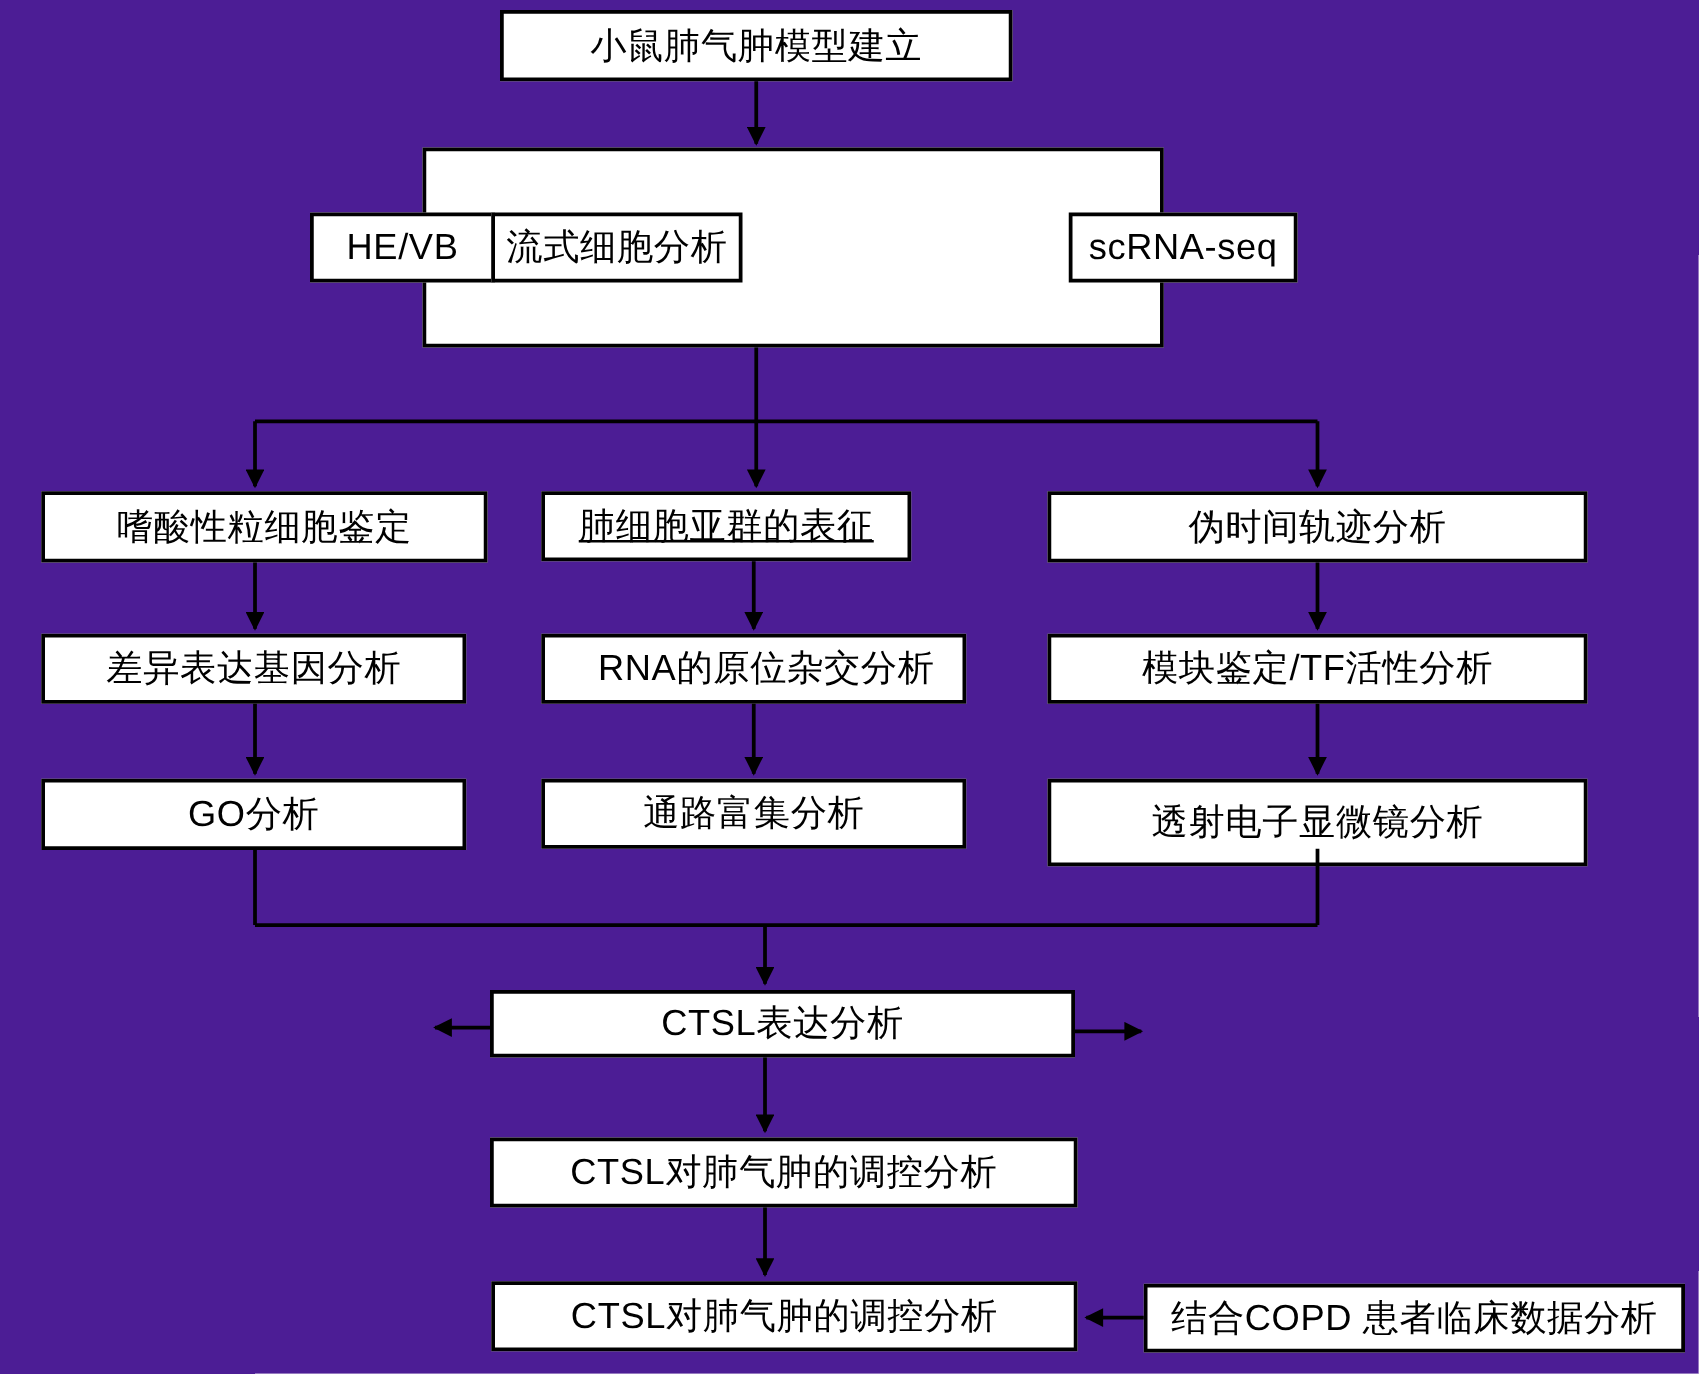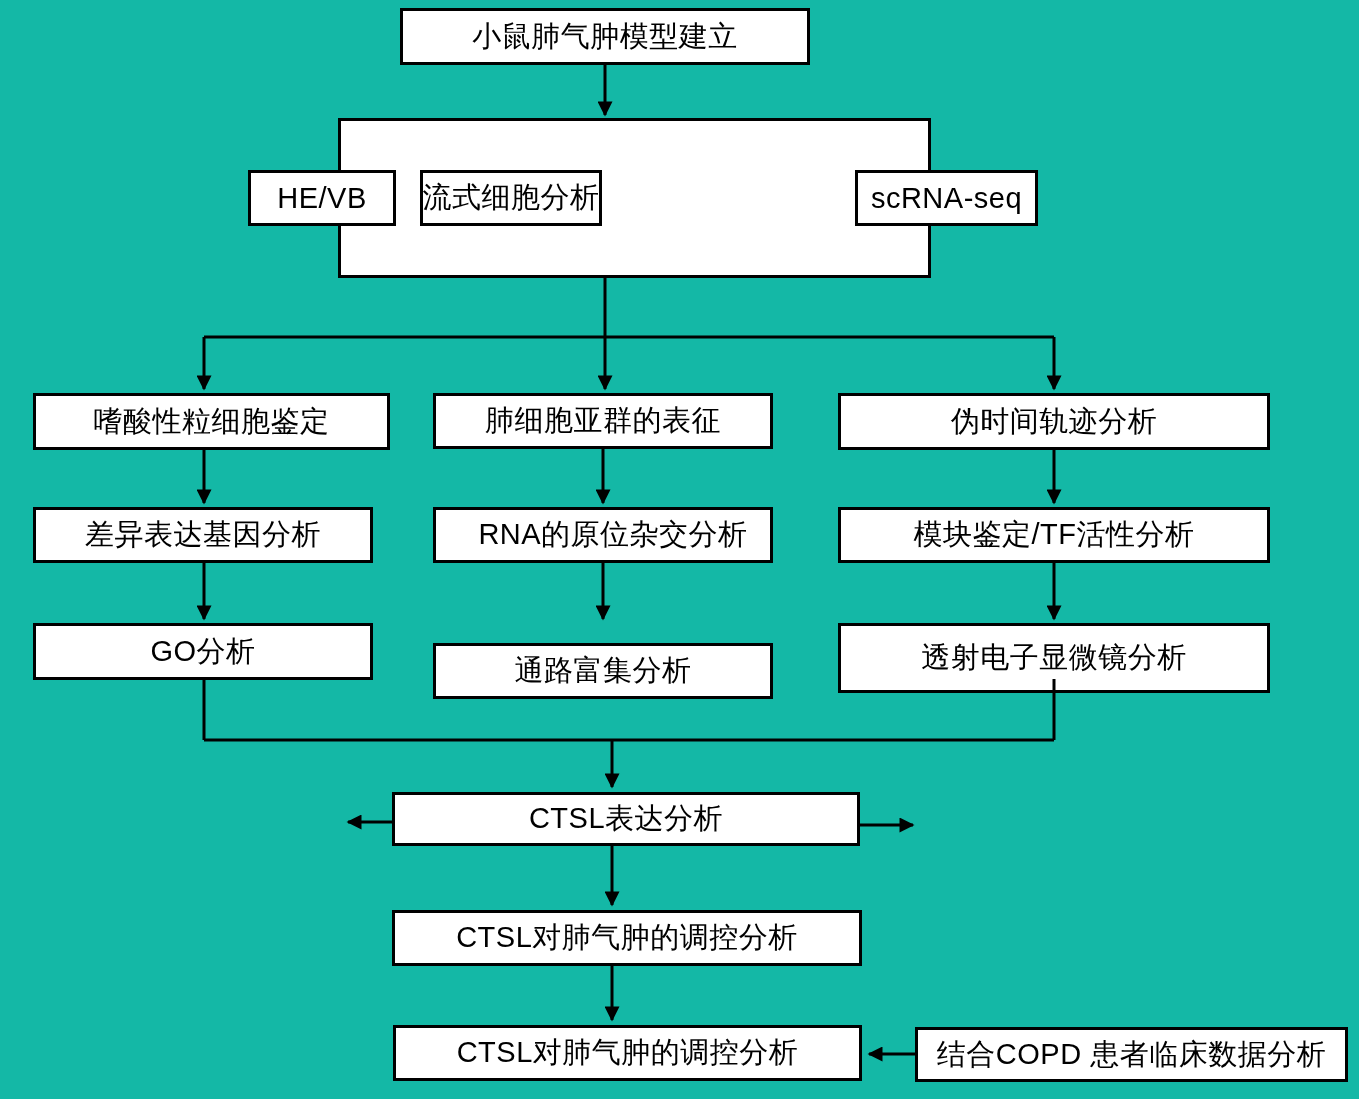--- a/index.html
+++ b/index.html
@@ -1,17 +1,17 @@
 <!DOCTYPE html>
 <html><head>
 <meta charset="utf-8">
 <style>
   html,body{margin:0;padding:0;background:#ffffff;}
   #stage{
-    position:relative;width:1359px;height:1099px;background:#14b8a6;overflow:hidden;
+    position:relative;width:1359px;height:1099px;background:#4c1d95;overflow:hidden;
     font-family:"Liberation Sans","DejaVu Sans",sans-serif;
   }
   .node{
     position:absolute;background:#ffffff;border:3px solid #000000;box-sizing:border-box;
     display:flex;align-items:center;justify-content:center;
     font-size:29px;color:#000000;white-space:nowrap;z-index:2;letter-spacing:0.5px;
   }
   .group-box{
     position:absolute;border:3px solid #000000;box-sizing:border-box;background:#ffffff;z-index:1;
   }
@@ -21,30 +21,30 @@
 </head>
 <body>
 
 <div id="stage">
 
   <div class="group-box" style="left:338px;top:118px;width:593px;height:160px;"></div>
 
   <div class="node" style="left:400px;top:8px;width:410px;height:57px;">小鼠肺气肿模型建立</div>
 
   <div class="node" style="left:248px;top:170px;width:148px;height:56px;">HE/VB</div>
-  <div class="node" style="left:420px;top:170px;width:182px;height:56px;font-family:Liberation Serif, serif;">流式细胞分析</div>
+  <div class="node" style="left:393px;top:170px;width:201px;height:56px;font-family:Liberation Serif, serif;">流式细胞分析</div>
   <div class="node" style="left:855px;top:170px;width:183px;height:56px;">scRNA-seq</div>
 
   <div class="node" style="left:33px;top:393px;width:357px;height:57px;">嗜酸性粒细胞鉴定</div>
   <div class="node" style="left:33px;top:507px;width:340px;height:56px;">差异表达基因分析</div>
   <div class="node" style="left:33px;top:623px;width:340px;height:57px;">GO分析</div>
 
-  <div class="node" style="left:433px;top:393px;width:340px;height:56px;">肺细胞亚群的表征</div>
+  <div class="node" style="left:433px;top:393px;width:296px;height:56px;text-decoration:underline;">肺细胞亚群的表征</div>
   <div class="node" style="left:433px;top:507px;width:340px;height:56px;padding-left:20px;">RNA的原位杂交分析</div>
-  <div class="node" style="left:433px;top:623px;width:340px;height:56px;margin-top:20px;">通路富集分析</div>
+  <div class="node" style="left:433px;top:623px;width:340px;height:56px;">通路富集分析</div>
 
   <div class="node" style="left:838px;top:393px;width:432px;height:57px;">伪时间轨迹分析</div>
   <div class="node" style="left:838px;top:507px;width:432px;height:56px;">模块鉴定/TF活性分析</div>
   <div class="node" style="left:838px;top:623px;width:432px;height:70px;">透射电子显微镜分析</div>
 
   <div class="node" style="left:392px;top:792px;width:468px;height:54px;">CTSL表达分析</div>
 
   <div class="node" style="left:392px;top:910px;width:470px;height:56px;">CTSL对肺气肿的调控分析</div>
   <div class="node" style="left:393px;top:1025px;width:469px;height:56px;">CTSL对肺气肿的调控分析</div>
   <div class="node" style="left:915px;top:1027px;width:433px;height:55px;">结合COPD 患者临床数据分析</div>

